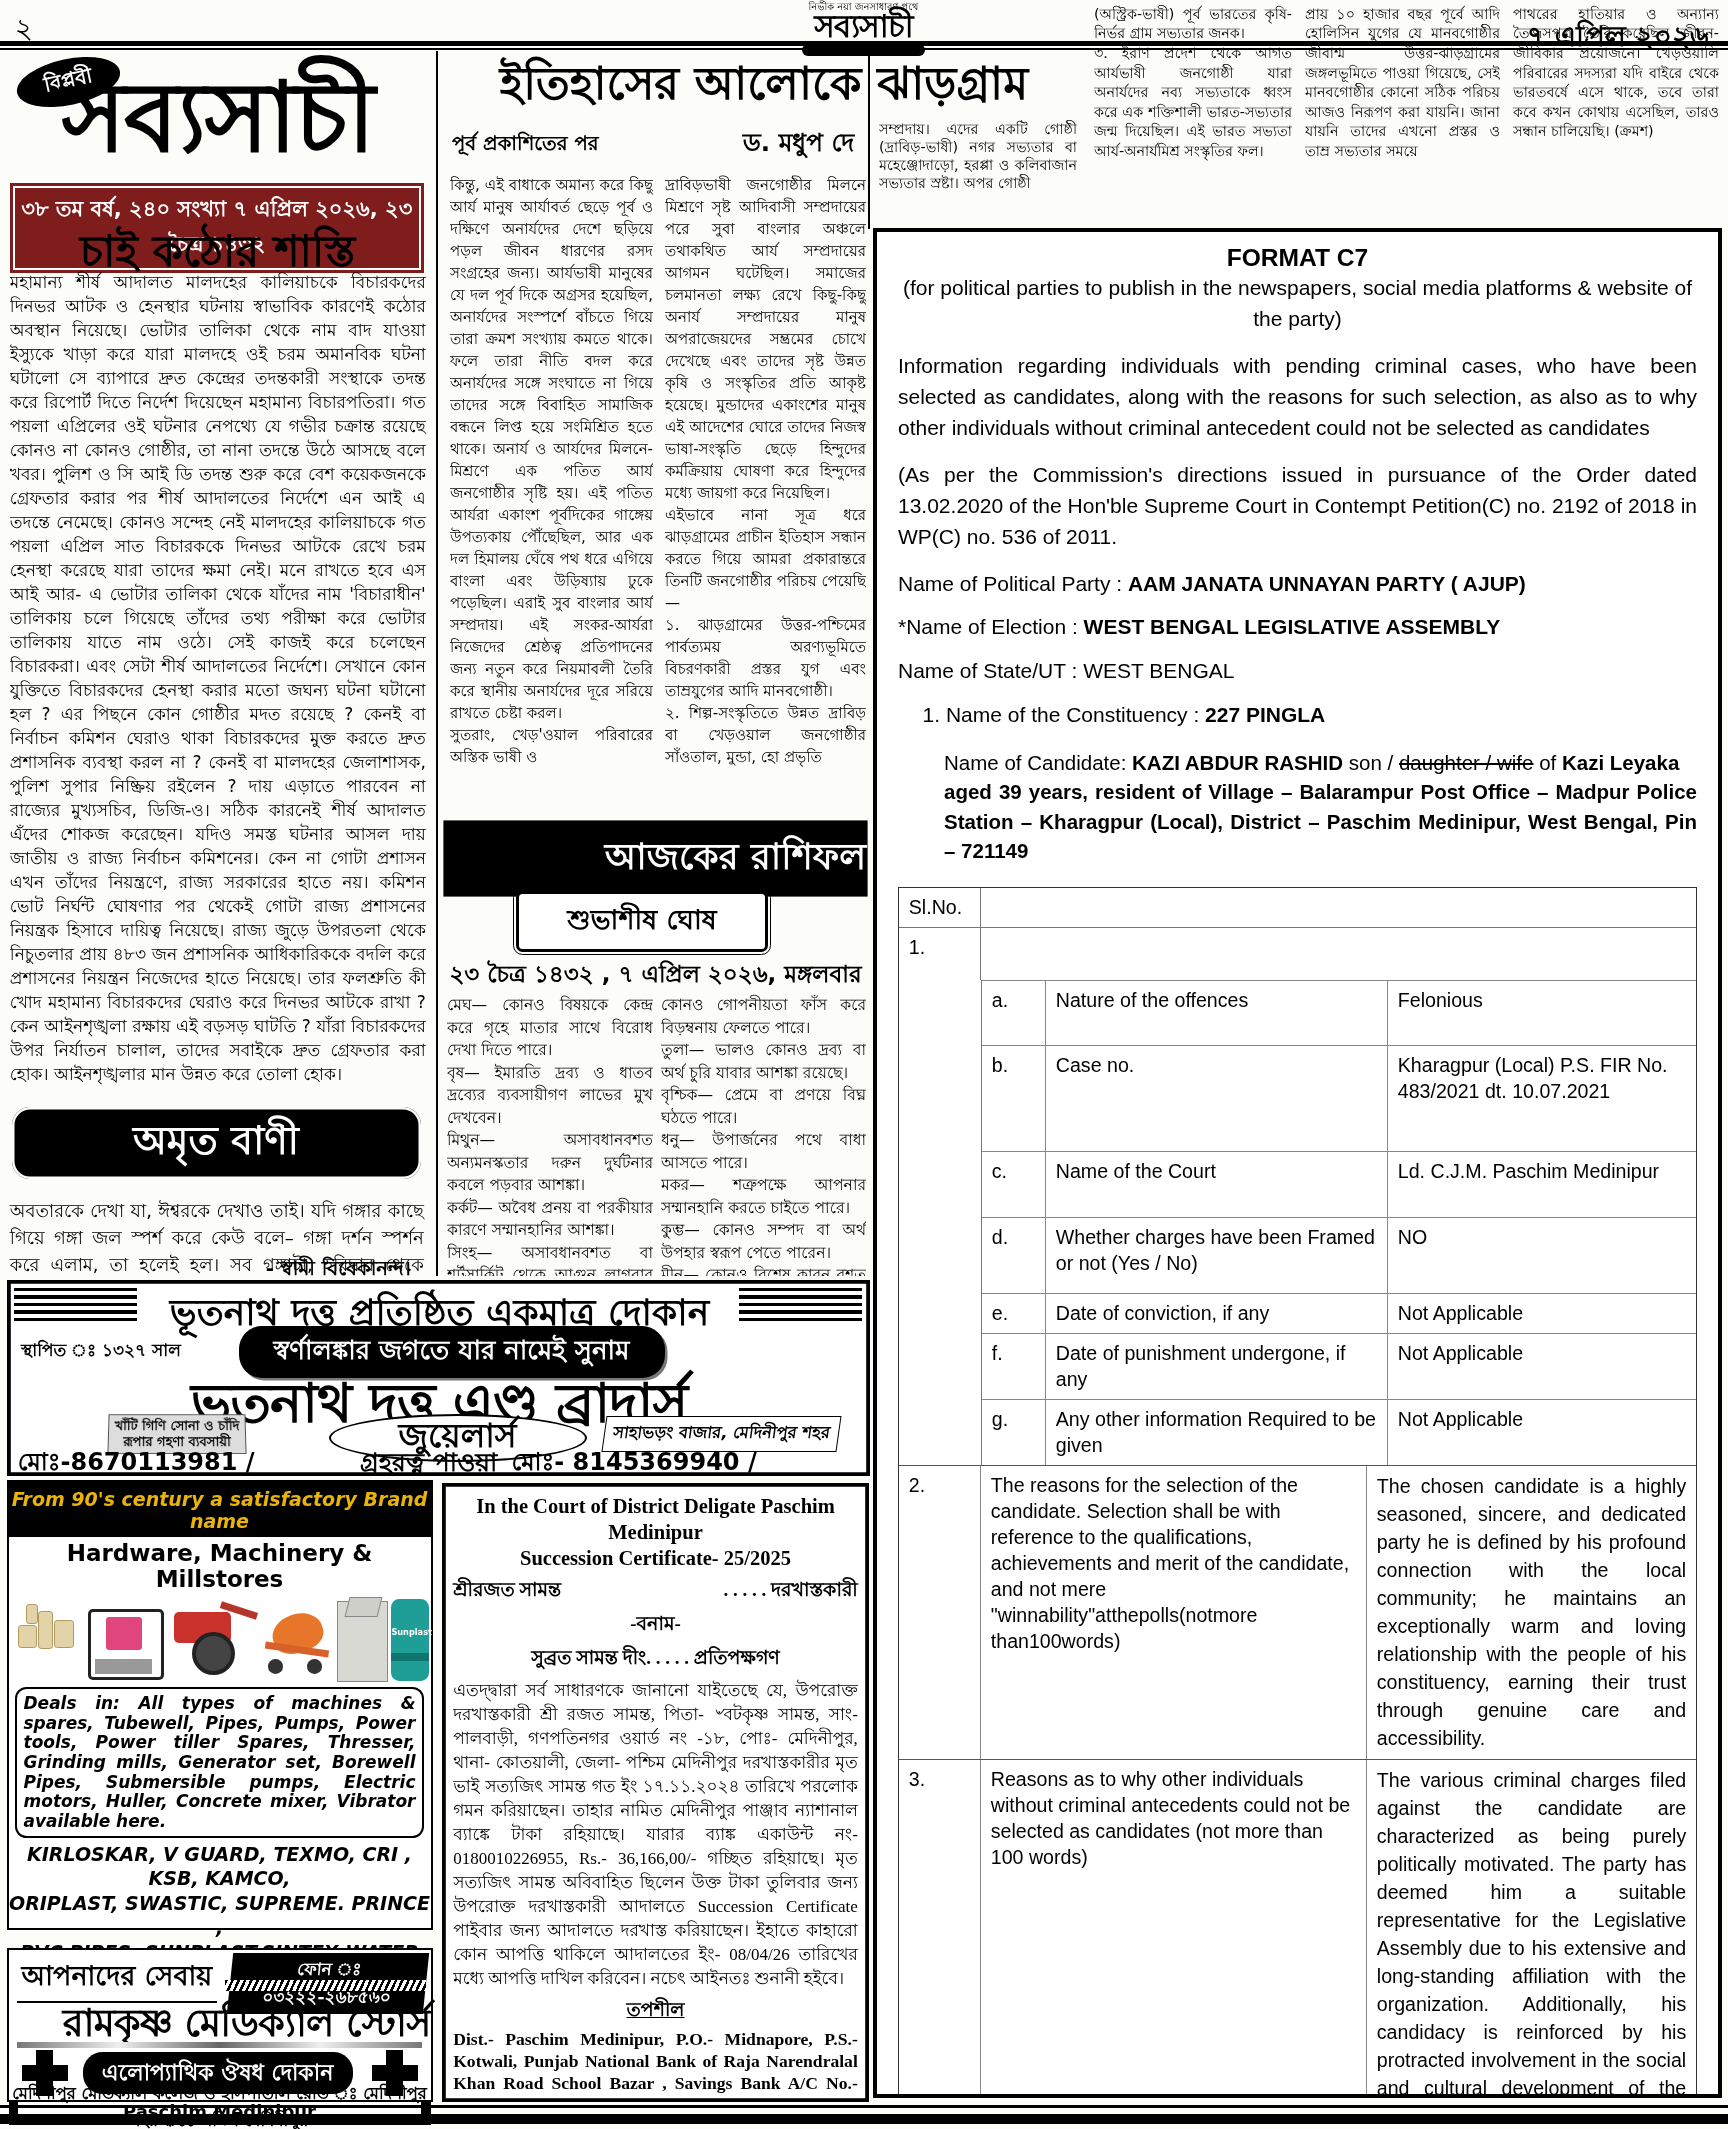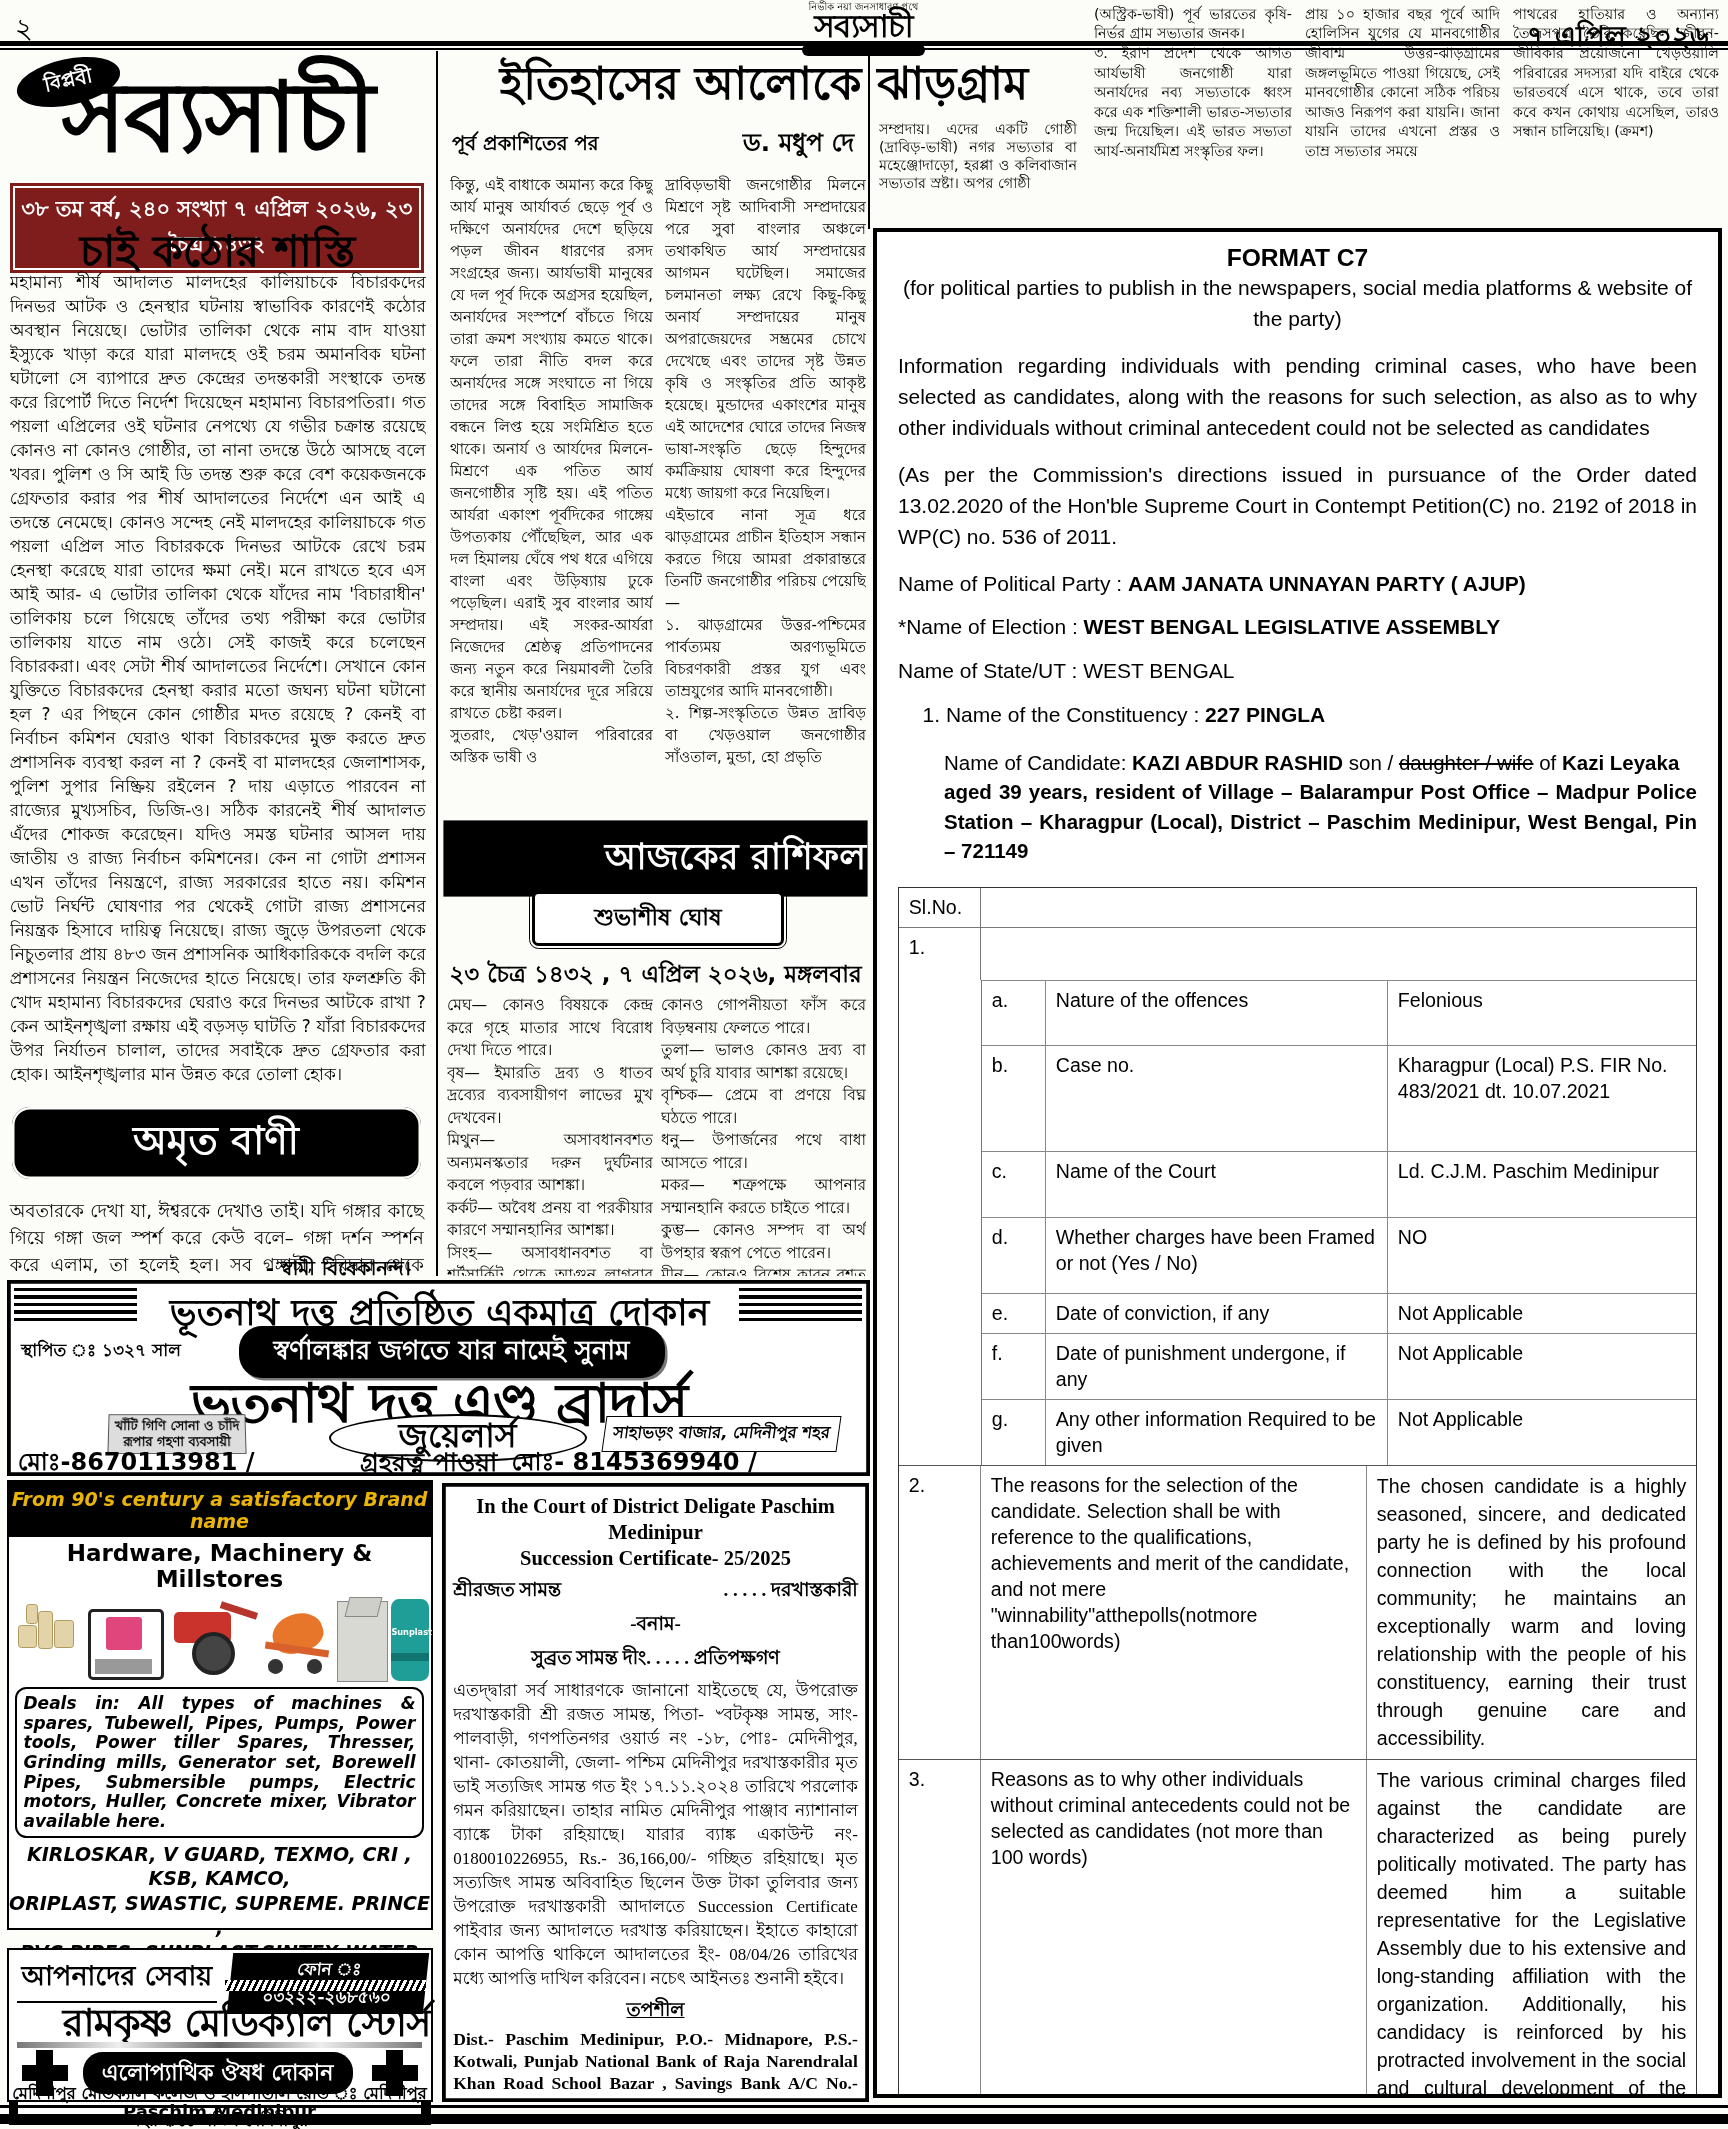--- a/index.html
+++ b/index.html
@@ -40,22 +40,22 @@
   .artcol{font-size:15px;line-height:22px;white-space:pre-line;}
   .c1{left:450px;top:174px;width:203px;height:640px;}
   .c2{left:665px;top:174px;width:201px;height:640px;}
   .c3{left:879px;top:120px;width:198px;height:108px;line-height:18px;font-size:14.3px;}
   .c4{left:1094px;top:4.9px;width:198px;height:223px;line-height:19.6px;font-size:14.3px;}
   .c5{left:1305px;top:4.9px;width:195px;height:223px;line-height:19.6px;font-size:14.3px;}
   .c6{left:1513px;top:4.9px;width:206px;height:223px;line-height:19.6px;font-size:14.3px;}
   
   .horo-bar{left:445px;top:822px;width:421px;background:#000;color:#fff;text-align:right;
             font-size:36px;font-weight:900;padding:6.5px 0;box-shadow:0 0 0 1.6px #000;}
-  .horo-astro{left:532px;top:891px;width:246px;border:3.3px solid #000;outline:1.6px solid #000;outline-offset:2.5px;
-              text-align:center;font-size:23px;font-weight:900;padding:4.9px 0;border-radius:6.5px;background:#fff;}
+  .horo-astro{left:516px;top:891px;width:246px;border:3.3px solid #000;outline:1.6px solid #000;outline-offset:2.5px;
+              text-align:center;font-size:27px;font-weight:900;padding:4.9px 0;border-radius:6.5px;background:#fff;}
   .horo-date{left:445px;top:956px;width:421px;text-align:center;font-size:23px;font-weight:bold;}
   .horo-l{left:447px;top:994px;width:206px;height:282px;font-size:15.6px;line-height:22.5px;}
   .horo-r{left:661px;top:994px;width:205px;height:282px;font-size:15.6px;line-height:22.5px;}
   .horo-l p,.horo-r p{margin:0;text-align:justify;}
   
   .bhut{left:6.5px;top:1280px;width:863px;height:196px;border:3.3px solid #000;box-shadow:0 0 0 0.8px #000 inset;
         box-sizing:border-box;background:#fff;}
   .bhut .lines{position:absolute;top:4.9px;width:123px;height:34px;
         background:repeating-linear-gradient(#000 0 3.3px,#fff 3.3px 7.4px);}
   .bhut-top{position:absolute;left:131px;top:1.6px;width:598px;text-align:center;font-size:36px;font-weight:900;}

